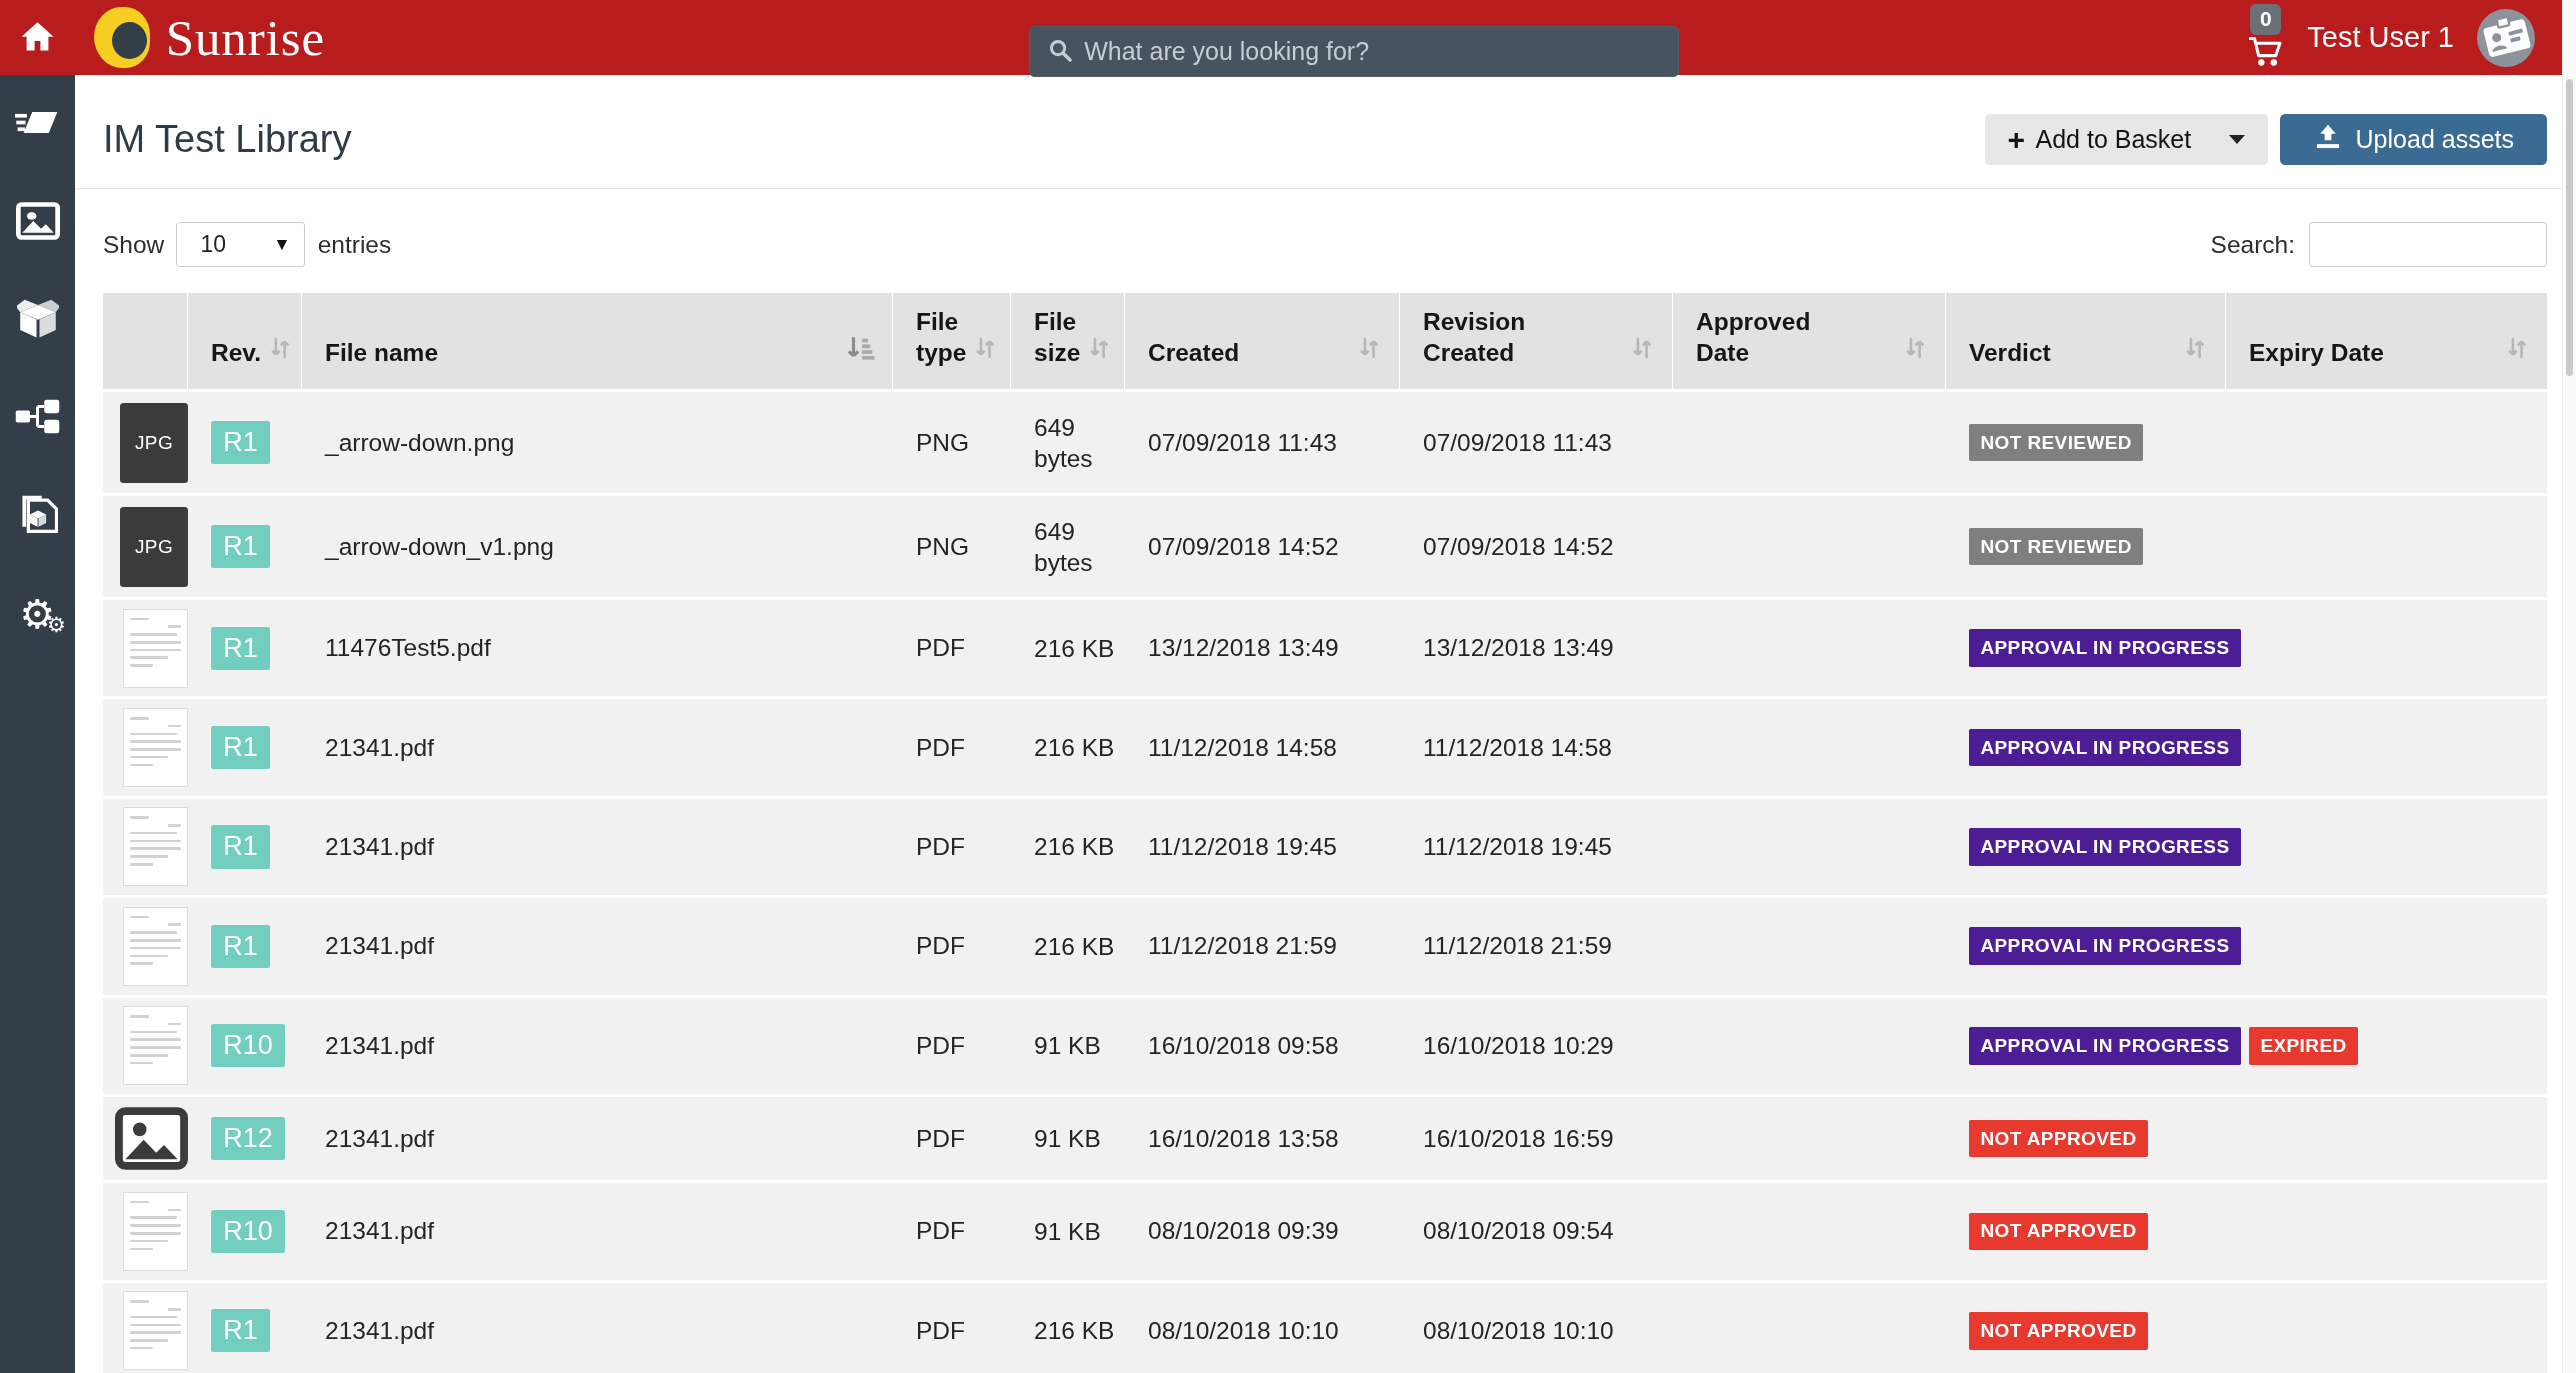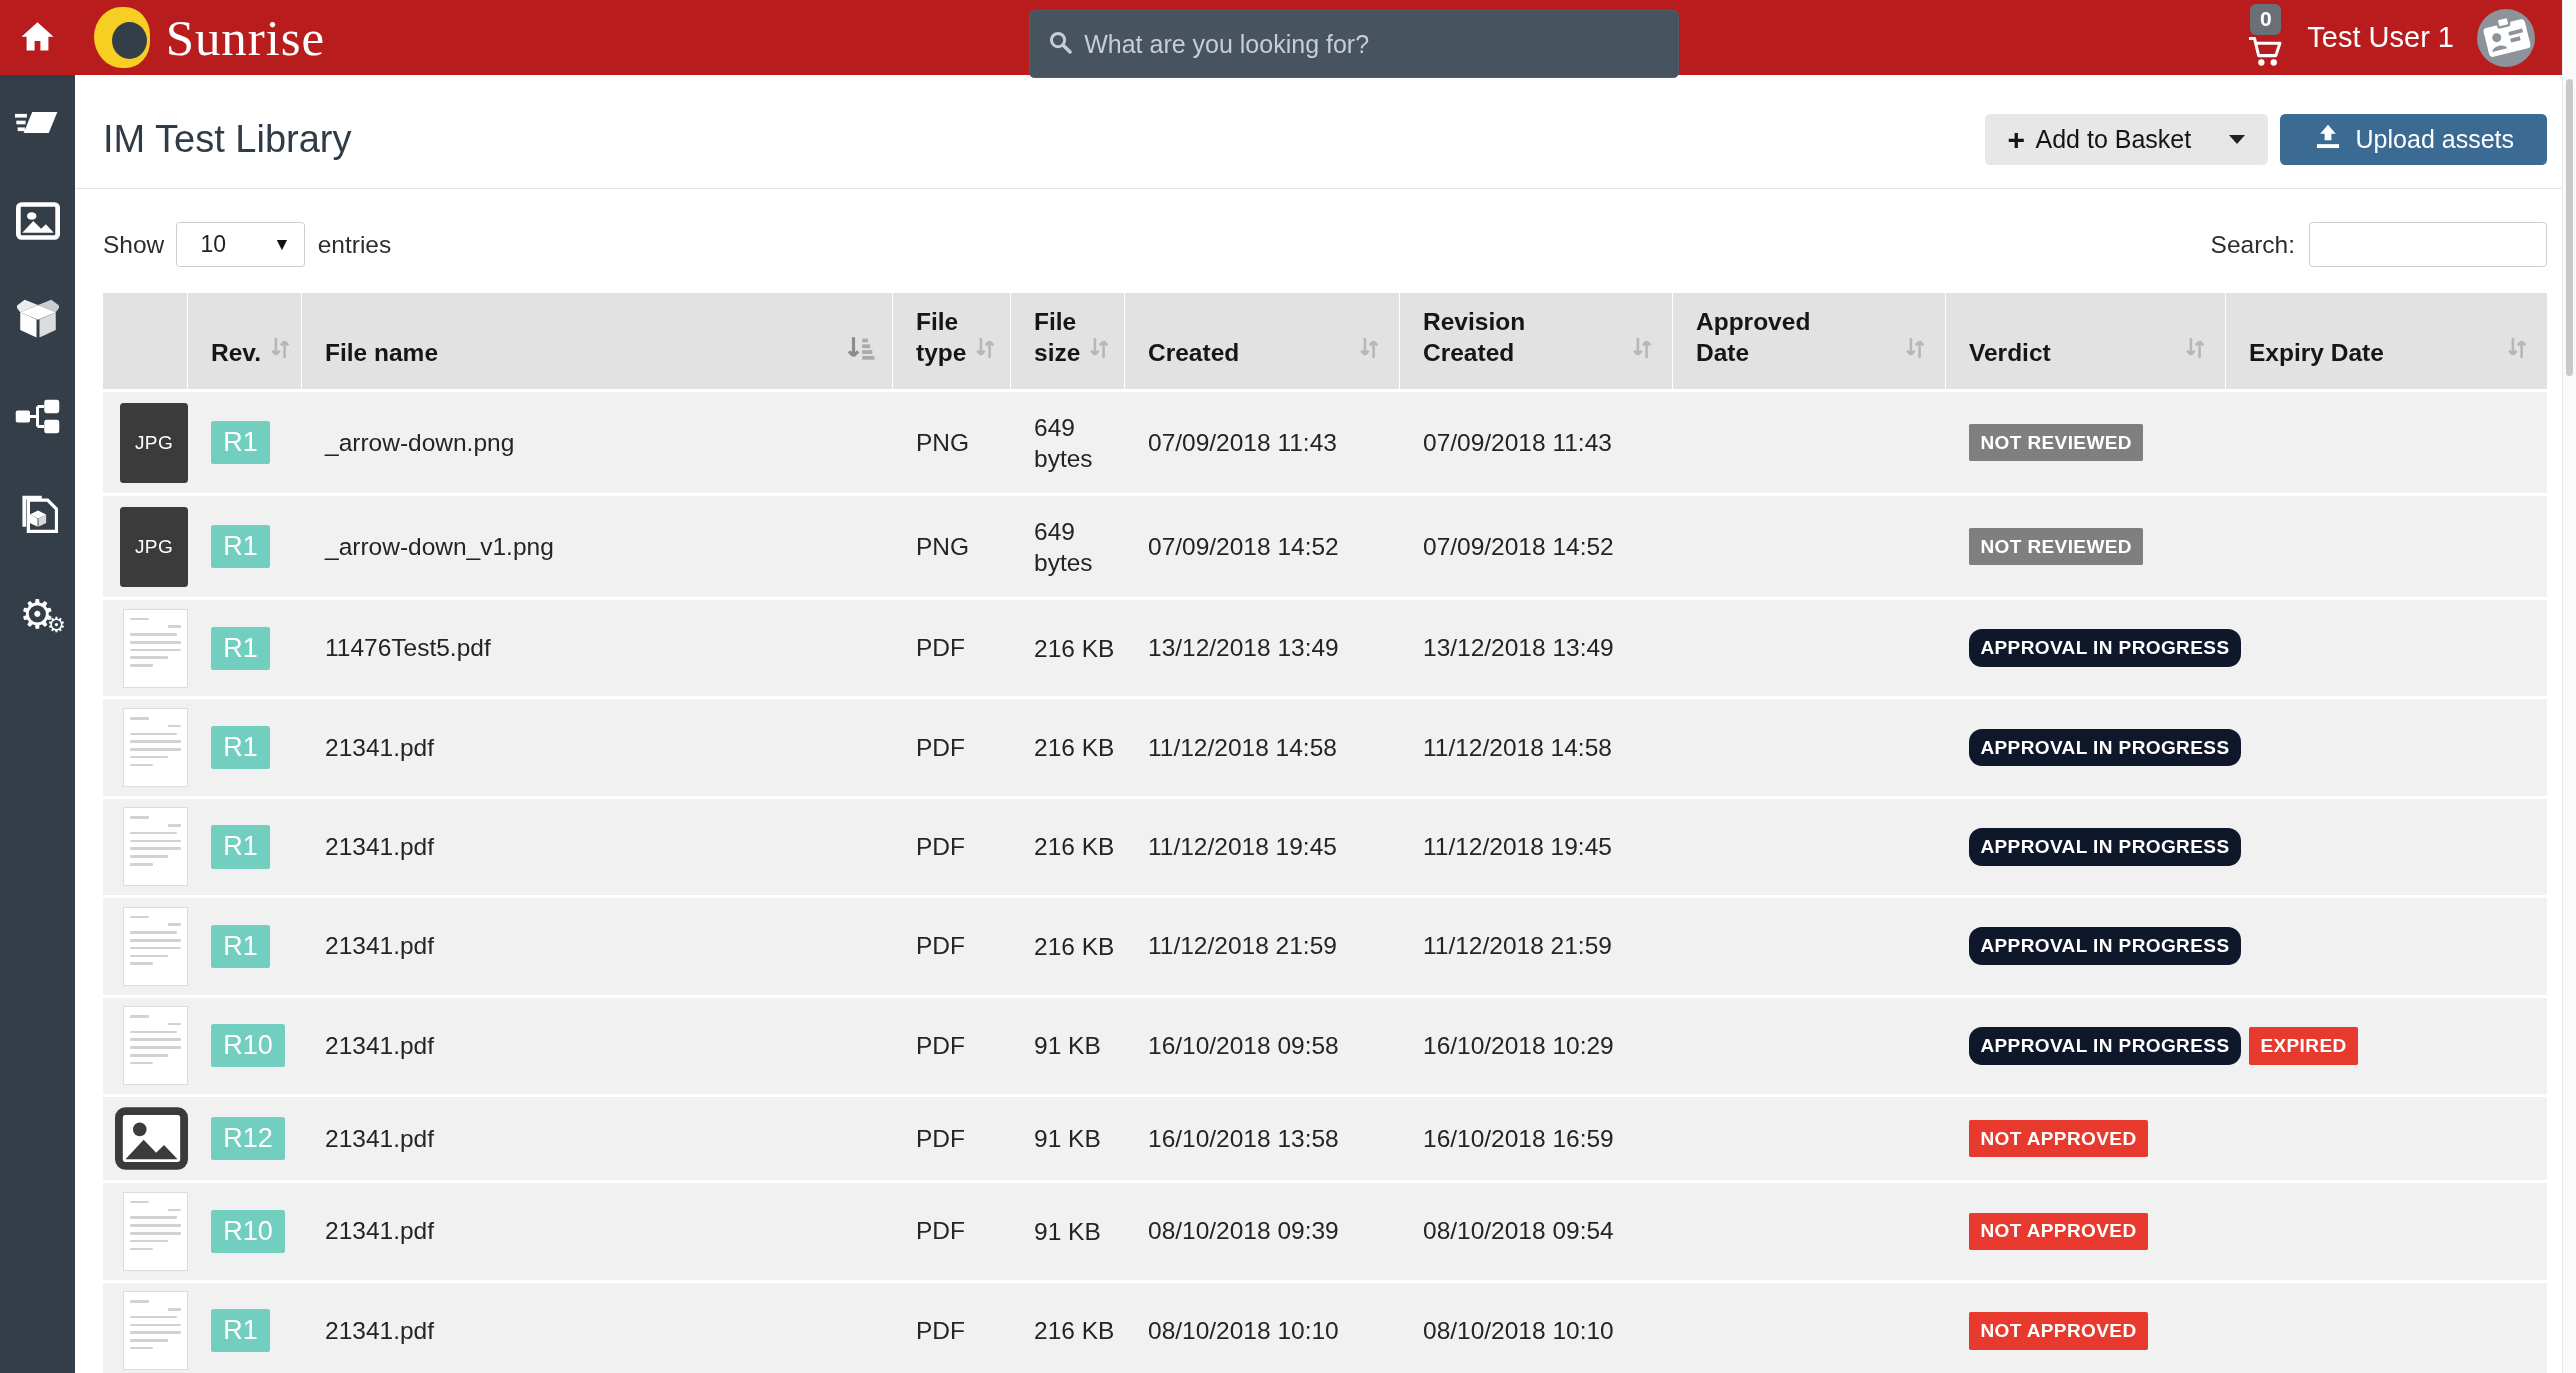--- a/index.html
+++ b/index.html
@@ -7,21 +7,21 @@
        font-family:"Liberation Sans",sans-serif;color:#333;}
 
   
   .topbar{position:absolute;left:0;top:0;width:2563px;height:75px;background:#b91c1c;
           display:flex;align-items:center;z-index:5;}
   .home-btn{width:75px;height:75px;display:flex;align-items:center;justify-content:center;cursor:pointer;}
   .brand{display:flex;align-items:center;margin-left:19px;}
   .sun{width:56px;height:61px;background:#f6cf22;border-radius:52% 48% 46% 54%;position:relative;overflow:hidden;}
   .sun-hole{position:absolute;width:35px;height:37px;background:#333e48;border-radius:50%;right:2.6px;top:15px;}
   .brand-text{font-family:"Liberation Serif",serif;font-size:51px;color:#fff;margin-left:15.7px;letter-spacing:0.9px;}
-  .g-search{position:absolute;left:1029px;top:10px;width:650px;height:68px;background:#47535e;
+  .g-search{position:absolute;left:1029px;top:26px;width:650px;height:51px;background:#47535e;
             border:0.9px solid #515d68;border-radius:5.2px;display:flex;align-items:center;padding:0 17.5px;box-sizing:border-box;cursor:text;}
   .g-search .ph{color:#c7cdd3;font-size:25px;margin-left:12.2px;}
   .nav-right{position:absolute;right:28px;top:0;height:75px;display:flex;align-items:center;}
   .cart-wrap{display:flex;flex-direction:column;align-items:center;cursor:pointer;}
   .cart-badge{min-width:31px;height:31px;background:#6b7077;border-radius:6.1px;color:#fff;font-size:21px;
               font-weight:bold;display:flex;align-items:center;justify-content:center;margin-bottom:0.9px;}
   .username{color:#fff;font-size:29px;margin:0 23px;white-space:nowrap;}
   .avatar{width:58px;height:58px;border-radius:50%;background:#8d939a;overflow:hidden;display:flex;
           align-items:center;justify-content:center;cursor:pointer;}
 
@@ -91,21 +91,21 @@
   .thumb-pdf{width:65px;height:79px;background:#fff;border:0.9px solid #dcdcdc;box-sizing:border-box;
              padding:7.9px 6.1px;display:flex;flex-direction:column;gap:5.2px;}
   .thumb-pdf i{display:block;height:2.6px;background:#d2d2d2;border-radius:0.9px;flex:none;}
   .thumb-img{width:73px;height:66px;display:flex;align-items:center;justify-content:center;}
 
   
   .rev-badge{display:inline-block;background:#72cfc0;color:#fff;font-size:27px;padding:6.1px 12.2px;border-radius:2.6px;}
   .v-badge{display:inline-block;color:#fff;font-size:19px;font-weight:bold;letter-spacing:0.4px;
            padding:7.9px 11.4px;border-radius:1.7px;white-space:nowrap;}
   .v-not-reviewed{background:#7f7f7f;}
-  .v-approval-in-progress{background:#0f172a;border-radius:13px;}
+  .v-approval-in-progress{background:#4c1d95;}
   .v-not-approved{background:#e8392f;}
   .v-expired{background:#e8392f;}
 
   
   .table-footer{display:flex;align-items:center;padding:23px 29px 0 28px;}
 
   
   .scrollbar{position:absolute;right:0;top:0;width:13px;height:1373px;background:#fafafa;
              border-left:0.9px solid #e9e9e9;z-index:20;}
   .scroll-thumb{position:absolute;left:2.6px;top:79px;width:7.9px;height:297px;background:#c9c9c9;border-radius:5.2px;}

